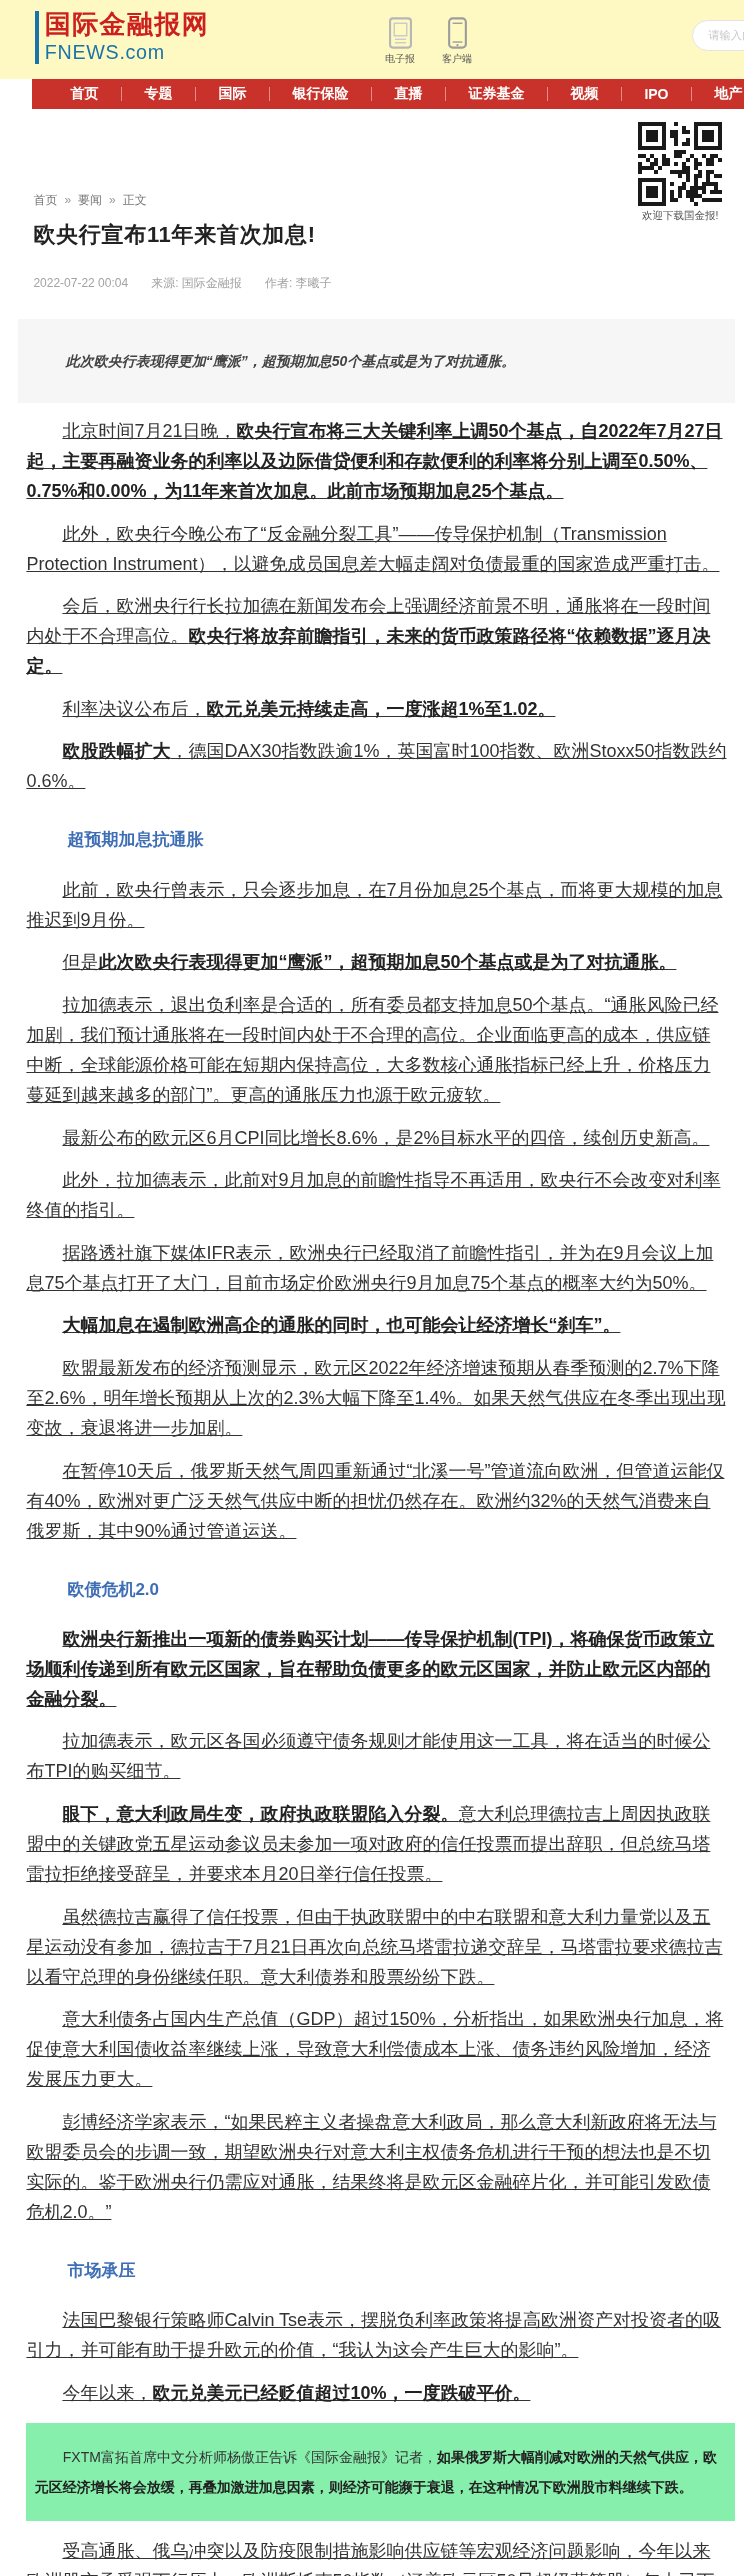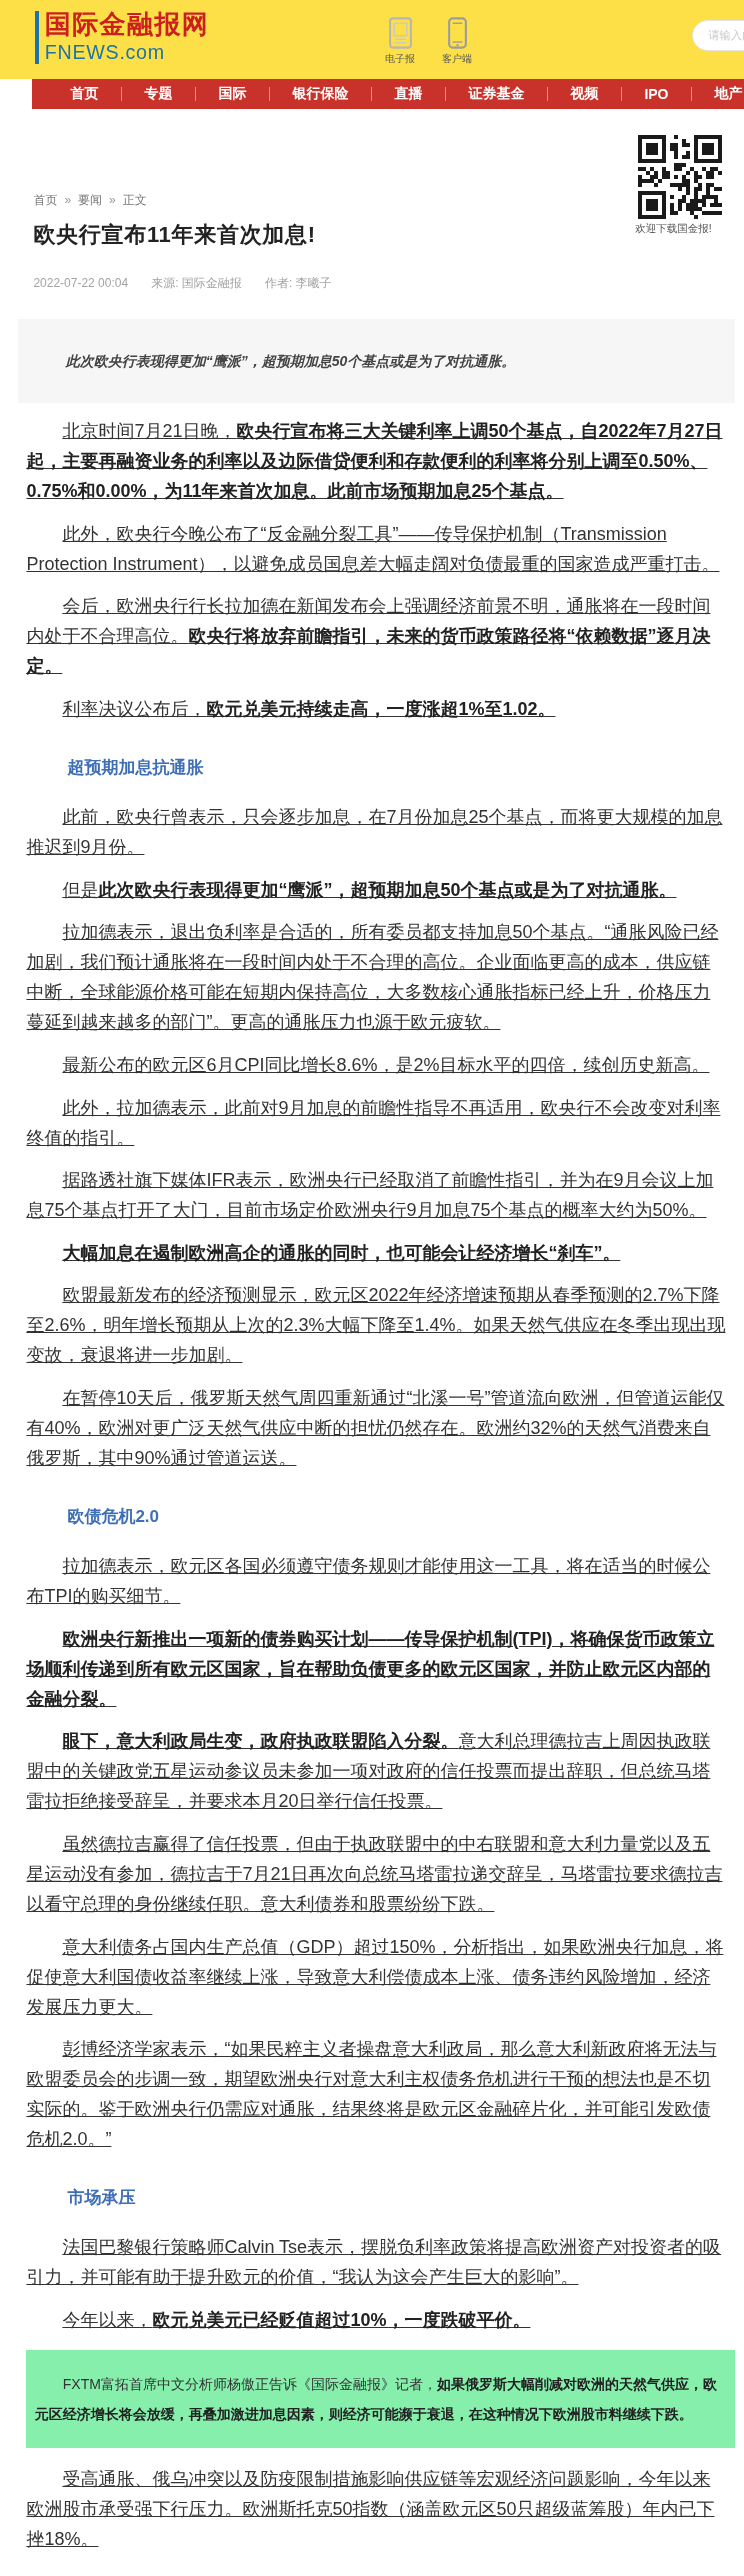--- a/index.html
+++ b/index.html
@@ -1,21 +1,21 @@
 <!DOCTYPE html>
 <html style="font-size:11.2px"><head>
 <meta charset="utf-8">
 <style>
   html,body{margin:0;padding:0;background:#fff;}
   body{
     width:745px;min-height:2576px;position:relative;overflow:hidden;
     font-family:"Liberation Sans",sans-serif;color:#333;
   }
   
-  .site-header{position:relative;height:79px;background:#fde047;}
+  .site-header{position:relative;height:79px;background:#fef9c3;}
   .logo{position:absolute;left:35px;top:11.2px;display:flex;align-items:stretch;cursor:pointer;}
   .logo-bar{width:3.5px;background:#1a74a8;margin-right:6.3px;}
   .logo-cn{font-family:"Liberation Serif",serif;font-size:26px;font-weight:700;color:#cc1f1f;letter-spacing:1.4px;line-height:1.1;}
   .logo-en{font-size:19.7px;font-weight:400;color:#1a74a8;letter-spacing:0.7px;line-height:1.1;margin-top:2.1px;}
   .quick-links{position:absolute;left:385px;top:17px;display:flex;gap:27px;}
   .qlink{display:flex;flex-direction:column;align-items:center;cursor:pointer;}
   .qlink svg{display:block;}
   .qlabel{font-size:10px;color:#555;margin-top:3px;}
   .search{
     position:absolute;left:692px;top:19.7px;width:154px;height:31px;box-sizing:border-box;
@@ -29,21 +29,21 @@
   .main-nav li{
     position:relative;color:#fff;font-size:14px;font-weight:700;padding:0 23px;
     height:100%;display:flex;align-items:center;cursor:pointer;white-space:nowrap;
   }
   .main-nav li::after{
     content:"";position:absolute;right:0;top:50%;transform:translateY(-50%);
     width:0.7px;height:14px;background:rgba(255,255,255,.45);
   }
   
   .article-wrap{position:relative;padding:0 9.8px 19.7px 18px;}
-  .qr-block{position:absolute;top:26px;right:19.7px;width:90px;text-align:left;}
+  .qr-block{position:absolute;top:13px;right:19.7px;width:90px;text-align:center;}
   .qr-block svg{display:block;margin:0 auto;background:#fff;}
   .qr-caption{font-size:10.5px;color:#555;margin-top:3.5px;white-space:nowrap;}
   .breadcrumb{margin:0 8.4px 0 15.4px;padding-top:83px;font-size:12px;color:#777;}
   .bc-item{cursor:default;}
   .bc-item[data-interactable="true"]{cursor:pointer;}
   .bc-sep{margin:0 7px;color:#999;}
   .title{margin:11.2px 8.4px 0 15.4px;font-size:22px;font-weight:700;color:#222;letter-spacing:0.7px;line-height:1.4;}
   .meta{margin:25px 8.4px 0 15.4px;font-size:12px;color:#a3a3a3;}
   .meta span{margin-right:19.7px;}
   .summary-box{
@@ -255,33 +255,34 @@
     <span data-interactable="false">作者: 李曦子</span>
   </div>
 
   <div class="summary-box" data-interactable="false">此次欧央行表现得更加“鹰派”，超预期加息50个基点或是为了对抗通胀。</div>
 
   <div id="content" data-interactable="false">
       <p class="para" data-interactable="false"><span>北京时间7月21日晚，</span><strong>欧央行宣布将三大关键利率上调50个基点，自2022年7月27日起，主要再融资业务的利率以及边际借贷便利和存款便利的利率将分别上调至0.50%、0.75%和0.00%，为11年来首次加息。此前市场预期加息25个基点。</strong></p>
       <p class="para" data-interactable="false"><span>此外，欧央行今晚公布了“反金融分裂工具”——传导保护机制（Transmission Protection Instrument），以避免成员国息差大幅走阔对负债最重的国家造成严重打击。</span></p>
       <p class="para" data-interactable="false"><span>会后，欧洲央行行长拉加德在新闻发布会上强调经济前景不明，通胀将在一段时间内处于不合理高位。</span><strong>欧央行将放弃前瞻指引，未来的货币政策路径将“依赖数据”逐月决定。</strong></p>
       <p class="para" data-interactable="false"><span>利率决议公布后，</span><strong>欧元兑美元持续走高，一度涨超1%至1.02。</strong></p>
+      <p class="para" data-interactable="false"><strong>欧股跌幅扩大</strong><span>，德国DAX30指数跌逾1%，英国富时100指数、欧洲Stoxx50指数跌约0.6%。</span></p>
       <h2 data-interactable="false">超预期加息抗通胀</h2>
       <p class="para" data-interactable="false"><span>此前，欧央行曾表示，只会逐步加息，在7月份加息25个基点，而将更大规模的加息推迟到9月份。</span></p>
       <p class="para" data-interactable="false"><span>但是</span><strong>此次欧央行表现得更加“鹰派”，超预期加息50个基点或是为了对抗通胀。</strong></p>
       <p class="para" data-interactable="false"><span>拉加德表示，退出负利率是合适的，所有委员都支持加息50个基点。“通胀风险已经加剧，我们预计通胀将在一段时间内处于不合理的高位。企业面临更高的成本，供应链中断，全球能源价格可能在短期内保持高位，大多数核心通胀指标已经上升，价格压力蔓延到越来越多的部门”。更高的通胀压力也源于欧元疲软。</span></p>
       <p class="para" data-interactable="false"><span>最新公布的欧元区6月CPI同比增长8.6%，是2%目标水平的四倍，续创历史新高。</span></p>
       <p class="para" data-interactable="false"><span>此外，拉加德表示，此前对9月加息的前瞻性指导不再适用，欧央行不会改变对利率终值的指引。</span></p>
       <p class="para" data-interactable="false"><span>据路透社旗下媒体IFR表示，欧洲央行已经取消了前瞻性指引，并为在9月会议上加息75个基点打开了大门，目前市场定价欧洲央行9月加息75个基点的概率大约为50%。</span></p>
       <p class="para" data-interactable="false"><strong>大幅加息在遏制欧洲高企的通胀的同时，也可能会让经济增长“刹车”。</strong></p>
       <p class="para" data-interactable="false"><span>欧盟最新发布的经济预测显示，欧元区2022年经济增速预期从春季预测的2.7%下降至2.6%，明年增长预期从上次的2.3%大幅下降至1.4%。如果天然气供应在冬季出现出现变故，衰退将进一步加剧。</span></p>
       <p class="para" data-interactable="false"><span>在暂停10天后，俄罗斯天然气周四重新通过“北溪一号”管道流向欧洲，但管道运能仅有40%，欧洲对更广泛天然气供应中断的担忧仍然存在。欧洲约32%的天然气消费来自俄罗斯，其中90%通过管道运送。</span></p>
       <h2 data-interactable="false">欧债危机2.0</h2>
+      <p class="para" data-interactable="false"><strong>欧洲央行新推出一项新的债券购买计划——传导保护机制(TPI)，将确保货币政策立场顺利传递到所有欧元区国家，旨在帮助负债更多的欧元区国家，并防止欧元区内部的金融分裂。</strong></p>
       <p class="para" data-interactable="false"><span>拉加德表示，欧元区各国必须遵守债务规则才能使用这一工具，将在适当的时候公布TPI的购买细节。</span></p>
-      <p class="para" data-interactable="false"><strong>欧洲央行新推出一项新的债券购买计划——传导保护机制(TPI)，将确保货币政策立场顺利传递到所有欧元区国家，旨在帮助负债更多的欧元区国家，并防止欧元区内部的金融分裂。</strong></p>
       <p class="para" data-interactable="false"><strong>眼下，意大利政局生变，政府执政联盟陷入分裂。</strong><span>意大利总理德拉吉上周因执政联盟中的关键政党五星运动参议员未参加一项对政府的信任投票而提出辞职，但总统马塔雷拉拒绝接受辞呈，并要求本月20日举行信任投票。</span></p>
       <p class="para" data-interactable="false"><span>虽然德拉吉赢得了信任投票，但由于执政联盟中的中右联盟和意大利力量党以及五星运动没有参加，德拉吉于7月21日再次向总统马塔雷拉递交辞呈，马塔雷拉要求德拉吉以看守总理的身份继续任职。意大利债券和股票纷纷下跌。</span></p>
       <p class="para" data-interactable="false"><span>意大利债务占国内生产总值（GDP）超过150%，分析指出，如果欧洲央行加息，将促使意大利国债收益率继续上涨，导致意大利偿债成本上涨、债务违约风险增加，经济发展压力更大。</span></p>
       <p class="para" data-interactable="false"><span>彭博经济学家表示，“如果民粹主义者操盘意大利政局，那么意大利新政府将无法与欧盟委员会的步调一致，期望欧洲央行对意大利主权债务危机进行干预的想法也是不切实际的。鉴于欧洲央行仍需应对通胀，结果终将是欧元区金融碎片化，并可能引发欧债危机2.0。”</span></p>
       <h2 data-interactable="false">市场承压</h2>
       <p class="para" data-interactable="false"><span>法国巴黎银行策略师Calvin Tse表示，摆脱负利率政策将提高欧洲资产对投资者的吸引力，并可能有助于提升欧元的价值，“我认为这会产生巨大的影响”。</span></p>
       <p class="para" data-interactable="false"><span>今年以来，</span><strong>欧元兑美元已经贬值超过10%，一度跌破平价。</strong></p>
       <p class="highlight-box" data-interactable="false"><span>FXTM富拓首席中文分析师杨傲正告诉《国际金融报》记者，</span><strong>如果俄罗斯大幅削减对欧洲的天然气供应，欧元区经济增长将会放缓，再叠加激进加息因素，则经济可能濒于衰退，在这种情况下欧洲股市料继续下跌。</strong></p>
       <p class="para" data-interactable="false"><span>受高通胀、俄乌冲突以及防疫限制措施影响供应链等宏观经济问题影响，今年以来欧洲股市承受强下行压力。欧洲斯托克50指数（涵盖欧元区50只超级蓝筹股）年内已下挫18%。</span></p>
     </div>

